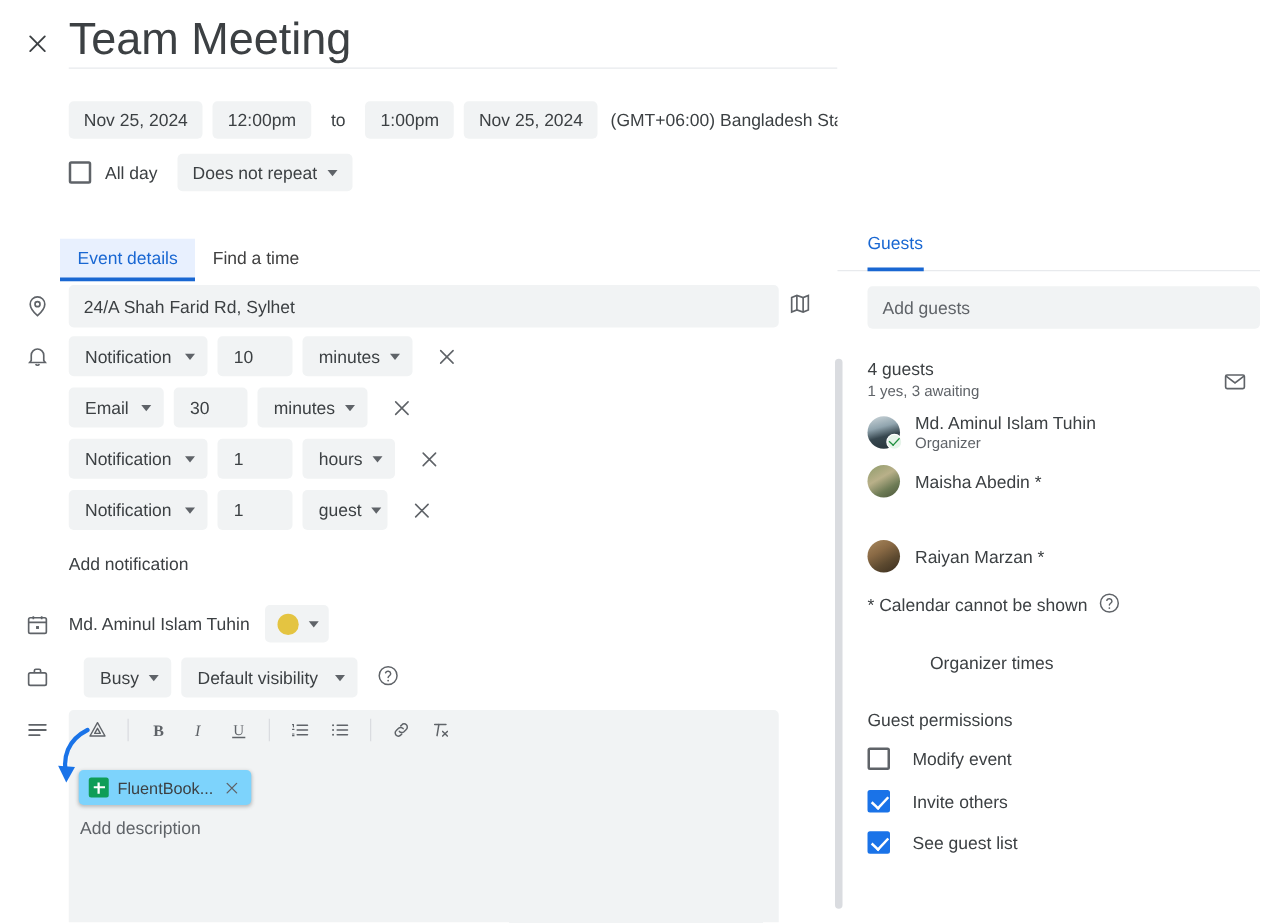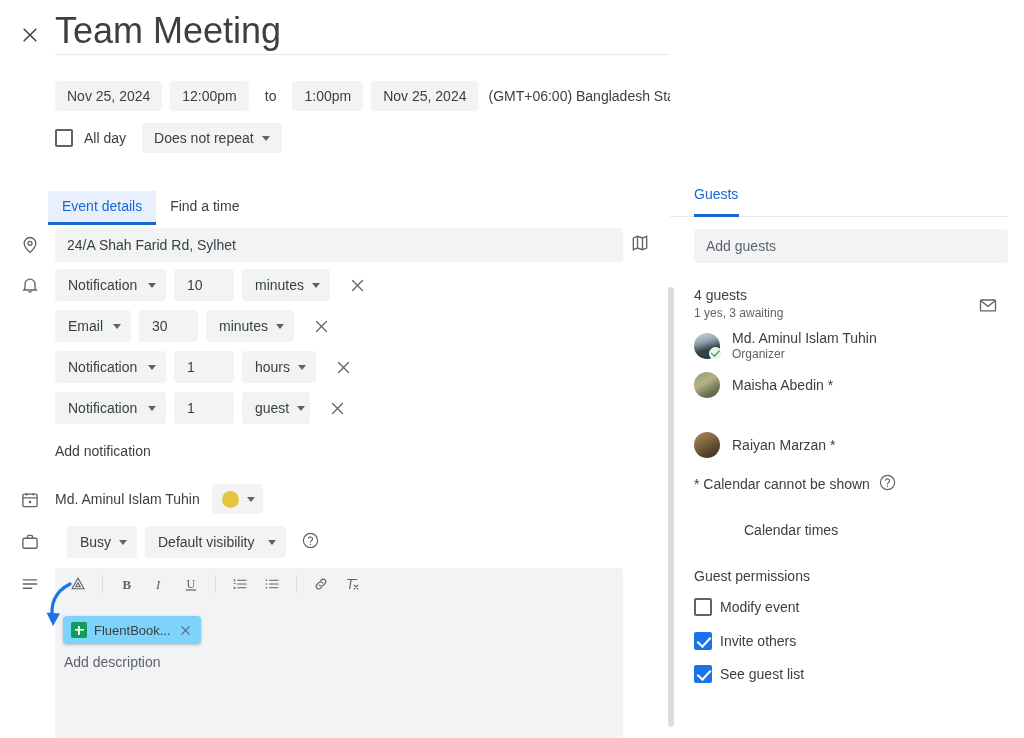--- a/index.html
+++ b/index.html
@@ -195,21 +195,21 @@
   .guest-name { font-size:14px; color:#3c4043; margin-left:12px; }
   .guest-role { font-size:12px; color:#5f6368; margin-left:12px; margin-top:1px; }
 
   .cal-note { position:absolute; left:24px; top:473px; font-size:14px; color:#3c4043; display:flex; align-items:center;}
   .cal-note .help-icon { margin-left:8px; }
 
   .suggested { position:absolute; left:74px; top:522px; font-size:14px; color:#3c4043; cursor:pointer;}
   .perm-title { position:absolute; left:24px; top:568px; font-size:14px; color:#3c4043; }
 
   .perm-item { position:absolute; left:24px; display:flex; align-items:center; }
-  .perm-label { font-size:14px; color:#3c4043; margin-left:8px; cursor:pointer;}
+  .perm-label { font-size:14px; color:#3c4043; margin-left:18px; cursor:pointer;}
 
   .right-scrollbar {
     position:absolute; left:668px; top:287px; width:6px; height:440px;
     background:#dadce0; border-radius:3px; cursor:pointer;
   }
 </style>
 </head>
 <body>
 
 <div class="page">
@@ -521,21 +521,21 @@
       <span>* Calendar cannot be shown</span>
       <span class="help-icon">
         <svg viewBox="0 0 24 24" fill="none" stroke="#5f6368" stroke-width="1.5">
           <circle cx="12" cy="12" r="9"></circle>
           <path d="M9.4 9.2a2.7 2.7 0 015.2.9c0 1.8-2.6 2.2-2.6 3.9" stroke-linecap="round"></path>
           <circle cx="12" cy="17" r=".9" fill="#5f6368" stroke="none"></circle>
         </svg>
       </span>
     </div>
 
-    <div class="suggested">Calendar times</div>
+    <div class="suggested">Organizer times</div>
 
     <div class="perm-title">Guest permissions</div>
 
     <div class="perm-item" style="top:598px;">
       <span class="cbx"></span>
       <span class="perm-label">Modify event</span>
     </div>
     <div class="perm-item" style="top:632px;">
       <span class="cbx checked"></span>
       <span class="perm-label">Invite others</span>

